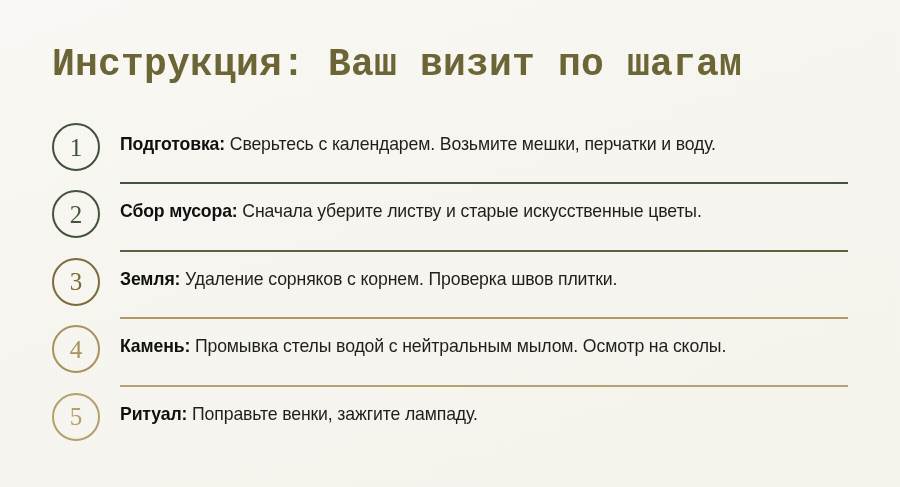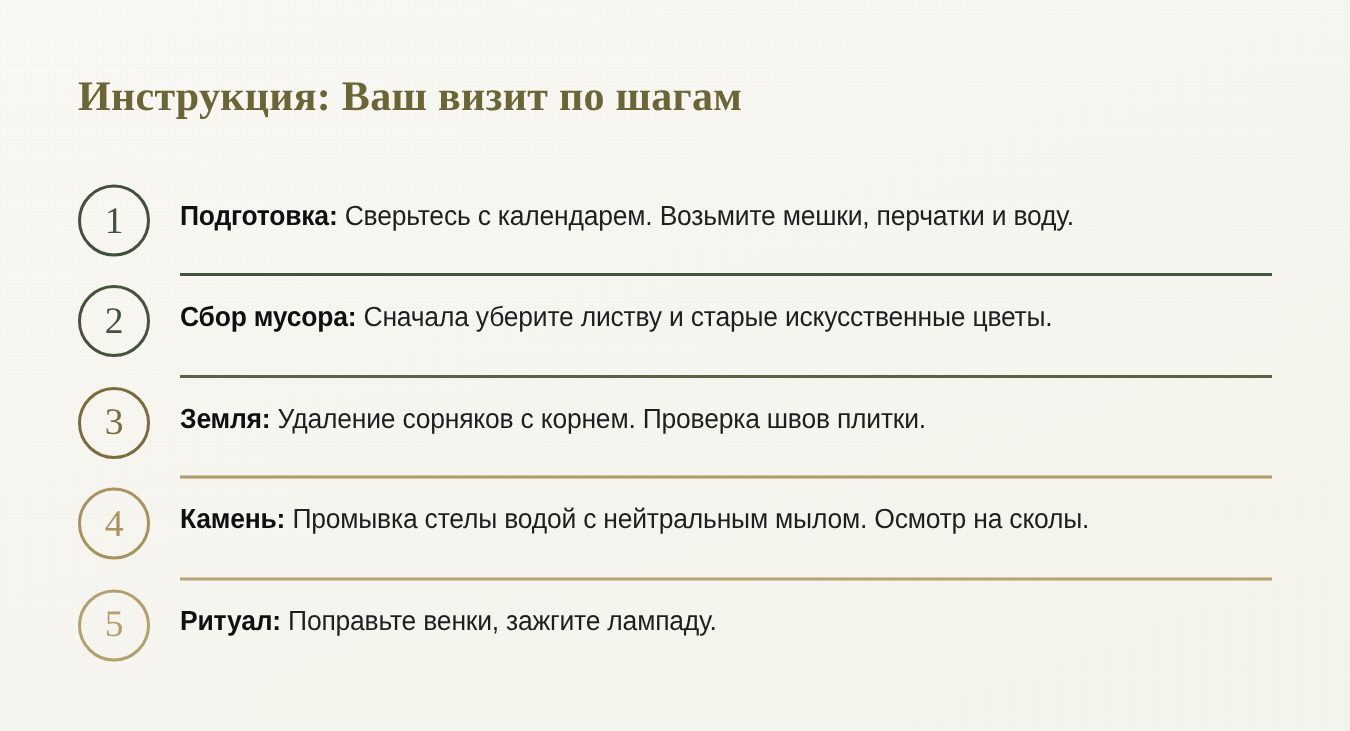--- a/index.html
+++ b/index.html
@@ -35,23 +35,23 @@
       repeating-linear-gradient(0deg, rgba(0,0,0,0.012) 0px, rgba(0,0,0,0) 1px, rgba(0,0,0,0) 3px),
       repeating-linear-gradient(90deg, rgba(0,0,0,0.010) 0px, rgba(0,0,0,0) 1px, rgba(0,0,0,0) 4px);
     opacity: .8;
   }
 
   .title {
     position: absolute;
     left: 52px;
     top: 43px;
     margin: 0;
-    font-family: Liberation Serif, serif;
+    font-family: Liberation Mono, monospace;
     font-weight: bold;
-    font-size: 28px;
+    font-size: 38px;
     line-height: 44px;
     letter-spacing: 0.2px;
     color: #6c6536;
     white-space: nowrap;
     transform: scaleX(1.0);
     transform-origin: left center;
   }
 
   .steps {
     position: absolute;

